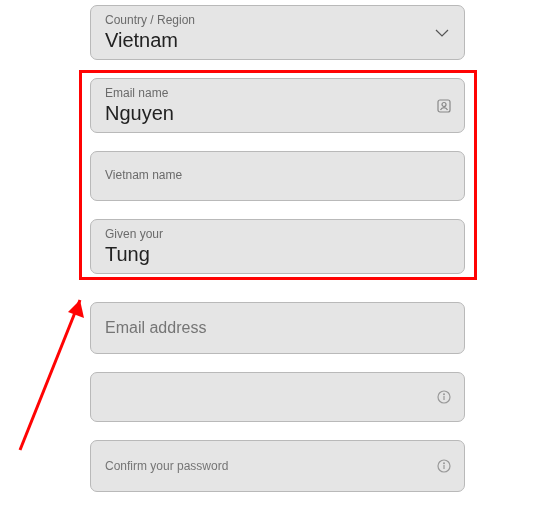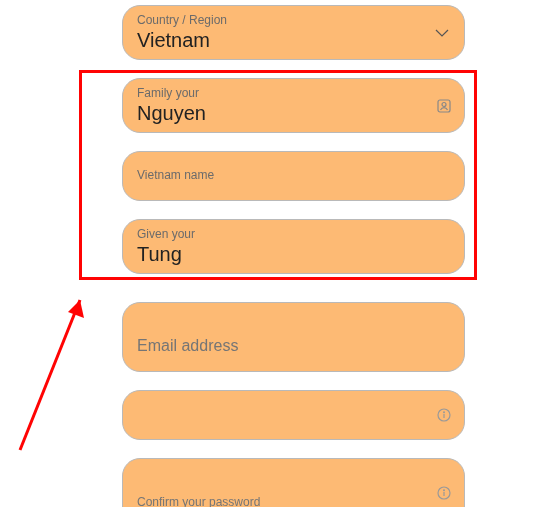--- a/index.html
+++ b/index.html
@@ -13,51 +13,50 @@
     position: relative;
   }
   .form-wrap {
     position: absolute;
     left: 90px;
     top: 5px;
     width: 375px;
   }
   .field {
     border: 1px solid #b9b9b9;
-    border-radius: 18px;
-    background: #fdba74;
+    border-radius: 7px;
+    background: #e5e5e5;
     margin-bottom: 18px;
     padding: 7px 40px 7px 14px;
     position: relative;
     min-height: 50px;
     display: flex;
     flex-direction: column;
     justify-content: center;
-    margin-left: 32px;
   }
   .field.filled .label {
     font-size: 12px;
     color: #6b6b6b;
     margin-bottom: 2px;
   }
   .field .value-input {
     border: none;
     outline: none;
     font-size: 20px;
     color: #222;
     font-weight: 500;
     width: 100%;
     padding: 0;
     background: transparent;
   }
   .field.placeholder .ph {
     font-size: 16px;
     color: #6b6b6b;
   }
-  .field.placeholder { padding: 18px 40px 0 14px; }
+  .field.placeholder { padding: 0 40px 0 14px; }
   .field .right-icon {
     position: absolute;
     right: 12px;
     top: 50%;
     transform: translateY(-50%);
     color: #888;
   }
   .highlight-box {
     position: absolute;
     border: 3px solid #ff0303;
@@ -97,21 +96,21 @@
     <div class="label">Country / Region</div>
     <div class="value-input">Vietnam</div>
     <span class="right-icon">
       <svg width="20" height="20" viewBox="0 0 20 20">
           <path d="M4 7 L10 13 L16 7" stroke="#555" stroke-width="1.2" fill="none"></path>
         </svg>
     </span>
   </div>
 
   <div class="field filled inside-highlight" style="margin-top:10px;">
-    <div class="label">Family your</div>
+    <div class="label">Email name</div>
     <input class="value-input" value="Nguyen" style="">
     <span class="right-icon">
       <svg width="16" height="16" viewBox="0 0 16 16">
           <rect x="2" y="2" width="12" height="12" rx="2" fill="none" stroke="#888" stroke-width="1.2"></rect>
           <circle cx="8" cy="6.5" r="2" fill="none" stroke="#888" stroke-width="1.2"></circle>
           <path d="M4.5 12c.8-1.6 2-2.3 3.5-2.3s2.7.7 3.5 2.3" fill="none" stroke="#888" stroke-width="1.2"></path>
         </svg>
     </span>
   </div>
 

